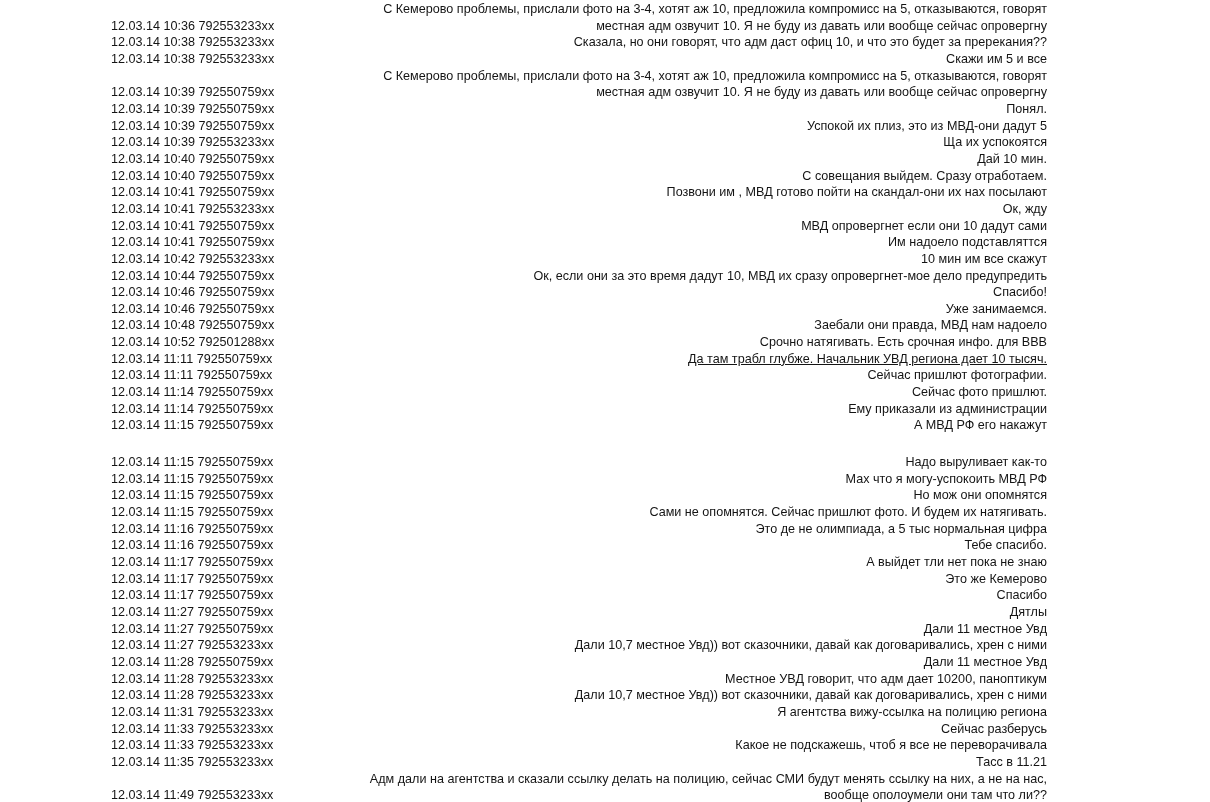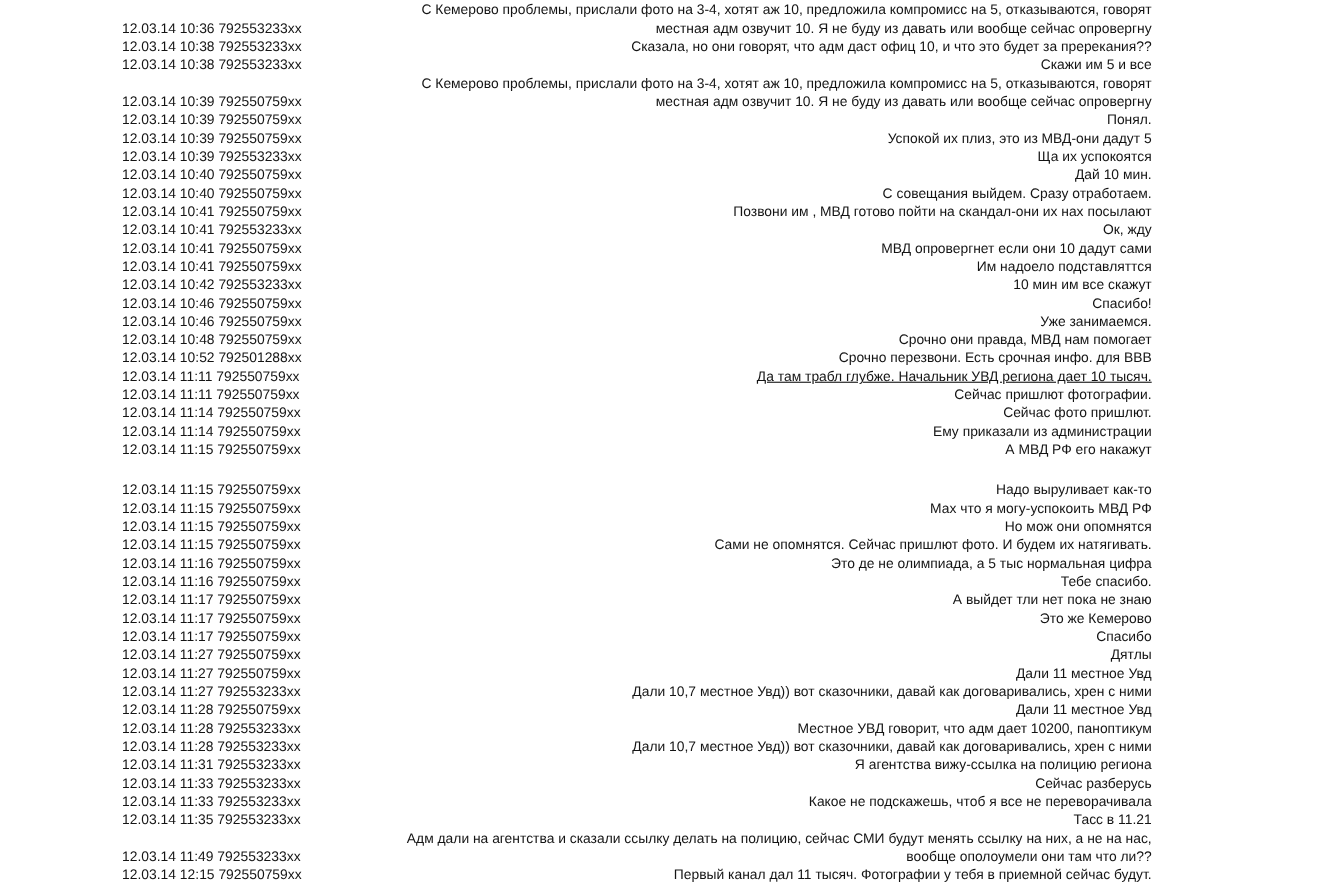--- a/index.html
+++ b/index.html
@@ -96,41 +96,47 @@
           <span class="msg-line" style="white-space: pre;">Им надоело подставляттся</span>
         </td>
       </tr>
       <tr>
         <td class="meta"><span>12.03.14 10:42</span> <span>792553233xx</span></td>
         <td class="msg">
           <span class="msg-line" style="white-space: pre;">10 мин им все скажут</span>
         </td>
       </tr>
       <tr>
+        <td class="meta"><span>12.03.14 10:44</span> <span>792550759xx</span></td>
+        <td class="msg">
+          <span class="msg-line" style="white-space: pre;">Ок, если они за это время дадут 10, МВД их сразу опровергнет-мое дело предупредить</span>
+        </td>
+      </tr>
+      <tr>
         <td class="meta"><span>12.03.14 10:46</span> <span>792550759xx</span></td>
         <td class="msg">
           <span class="msg-line" style="white-space: pre;">Спасибо!</span>
         </td>
       </tr>
       <tr>
         <td class="meta"><span>12.03.14 10:46</span> <span>792550759xx</span></td>
         <td class="msg">
           <span class="msg-line" style="white-space: pre;">Уже занимаемся.</span>
         </td>
       </tr>
       <tr>
         <td class="meta"><span>12.03.14 10:48</span> <span>792550759xx</span></td>
         <td class="msg">
-          <span class="msg-line" style="white-space: pre;">Срочно они правда, МВД нам помогает</span>
+          <span class="msg-line" style="white-space: pre;">Заебали они правда, МВД нам надоело</span>
         </td>
       </tr>
       <tr>
         <td class="meta"><span>12.03.14 10:52</span> <span>792501288xx</span></td>
         <td class="msg">
-          <span class="msg-line" style="white-space: pre;">Срочно перезвони. Есть срочная инфо. для ВВВ</span>
+          <span class="msg-line" style="white-space: pre;">Срочно натягивать. Есть срочная инфо. для ВВВ</span>
         </td>
       </tr>
       <tr>
         <td class="meta"><span>12.03.14 11:11</span> <span>792550759xx</span></td>
         <td class="msg">
           <span class="msg-line" style="white-space: pre; text-decoration: underline;">Да там трабл глубже. Начальник УВД региона дает 10 тысяч.</span>
         </td>
       </tr>
       <tr>
         <td class="meta"><span>12.03.14 11:11</span> <span>792550759xx</span></td>

